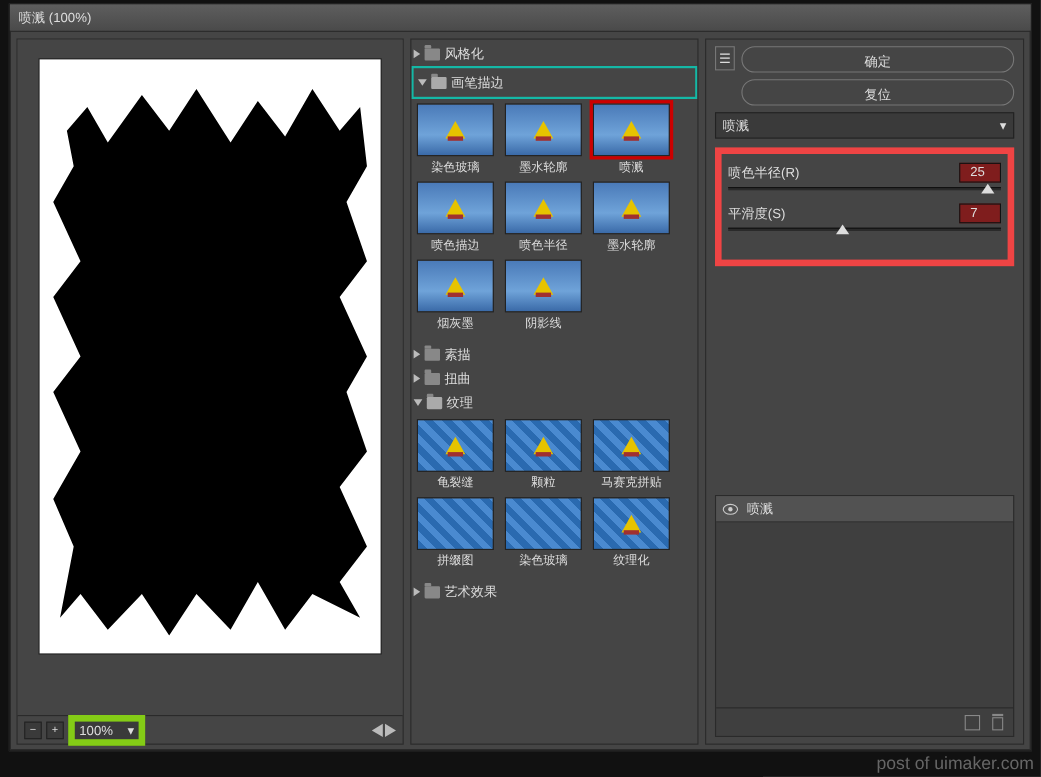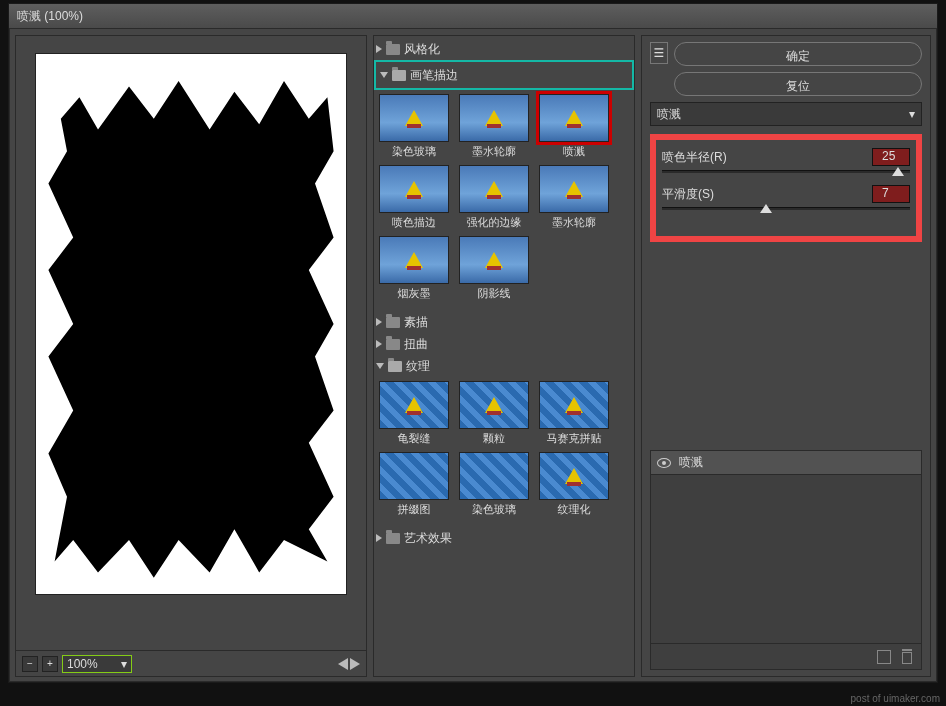--- a/index.html
+++ b/index.html
@@ -7,21 +7,21 @@
 .win{position:absolute;left:8px;top:3px;width:930px;height:680px;background:#454545;border:1px solid #1a1a1a;box-shadow:0 0 0 1px #2a2a2a inset}
 .titlebar{height:17px;background:linear-gradient(#5e5e5e,#4a4a4a);display:flex;align-items:center;padding:12px 8px;border-bottom:1px solid #2a2a2a}
 .body{display:flex;height:calc(100% - 24px);gap:6px;padding:6px}
 .panel{background:#454545;border:1px solid #2a2a2a;position:relative}
 .preview{width:352px;display:flex;flex-direction:column}
 .preview-canvas{flex:1;background:#454545;display:flex;align-items:flex-start;justify-content:center;padding:18px 10px;overflow:hidden}
 .img-frame{width:310px;height:540px;background:#fff;position:relative;box-shadow:0 0 0 1px #222}
 .splat{position:absolute;inset:0;background:#000;clip-path:polygon(8% 12%,14% 8%,20% 14%,30% 6%,38% 12%,46% 5%,56% 14%,64% 7%,72% 13%,80% 5%,88% 12%,94% 8%,96% 18%,90% 24%,96% 34%,88% 40%,96% 50%,90% 56%,96% 66%,88% 72%,96% 82%,88% 88%,94% 94%,80% 90%,72% 96%,64% 88%,56% 96%,46% 90%,38% 97%,30% 90%,20% 96%,12% 90%,6% 94%,10% 82%,4% 74%,12% 66%,4% 56%,12% 50%,4% 40%,12% 34%,4% 24%,10% 18%)}
 .preview-footer{height:26px;display:flex;align-items:center;gap:4px;padding:0 6px;border-top:1px solid #2a2a2a}
 .zoom-btn{width:16px;height:16px;background:#3a3a3a;border:1px solid #222;display:flex;align-items:center;justify-content:center;font-size:10px;cursor:pointer}
-.zoom-sel{background:#3a3a3a;border:1px solid #84cc16;padding:1px 4px;width:70px;display:flex;justify-content:space-between}
+.zoom-sel{background:#3a3a3a;border:6px solid #84cc16;padding:1px 4px;width:70px;display:flex;justify-content:space-between}
 .prev-arrows{margin-left:auto;display:flex;gap:2px}
 .tri{width:0;height:0;border-top:6px solid transparent;border-bottom:6px solid transparent}
 .tri-l{border-right:10px solid #bbb}
 .tri-r{border-left:10px solid #bbb}
 .gallery{width:262px;overflow-y:auto;padding:2px 0}
 .cat-row{display:flex;align-items:center;gap:4px;height:22px;padding-left:2px;cursor:pointer}
 .disclose{width:0;height:0;border-top:4px solid transparent;border-bottom:4px solid transparent;border-left:6px solid #bbb}
 .disclose.open{border-left:4px solid transparent;border-right:4px solid transparent;border-top:6px solid #bbb;border-bottom:none}
 .folder-icon{width:14px;height:11px;background:#888;border-radius:1px;position:relative}
 .folder-icon::before{content:"";position:absolute;top:-3px;left:0;width:6px;height:3px;background:#888;border-radius:1px 1px 0 0}
@@ -45,21 +45,21 @@
 .handle{position:absolute;top:-4px;width:0;height:0;border-left:6px solid transparent;border-right:6px solid transparent;border-bottom:9px solid #ddd;transform:translateX(-50%)}
 .layers{margin-top:auto;height:220px;border:1px solid #2a2a2a;background:#3f3f3f;display:flex;flex-direction:column}
 .layer-row{height:24px;display:flex;align-items:center;gap:8px;padding:0 6px;background:#525252;border-bottom:1px solid #2a2a2a}
 .eye{width:14px;height:10px;border:1px solid #ccc;border-radius:50%;position:relative}
 .eye::after{content:"";position:absolute;left:4px;top:2px;width:4px;height:4px;background:#ccc;border-radius:50%}
 .layers-footer{margin-top:auto;height:26px;display:flex;align-items:center;justify-content:flex-end;gap:10px;padding:0 8px;border-top:1px solid #2a2a2a}
 .fic{width:14px;height:14px;border:1px solid #888;cursor:pointer}
 .trash{width:12px;height:14px;position:relative}
 .trash::before{content:"";position:absolute;inset:2px 1px 0 1px;border:1px solid #888}
 .trash::after{content:"";position:absolute;top:-1px;left:1px;right:1px;height:2px;background:#888}
-.watermark{position:absolute;right:6px;bottom:2px;font-size:10px;color:#666}
+.watermark{position:absolute;right:6px;bottom:2px;font-size:16px;color:#666}
 .texture-tiles .thumb-img{background:repeating-linear-gradient(45deg,#2a6ab0,#2a6ab0 6px,#4a8ad0 6px,#4a8ad0 12px)}
 </style>
 </head>
 <body>
 
 <div class="win">
   <div class="titlebar">
     <span>喷溅 (100%)</span>
   </div>
   <div class="body">
@@ -120,21 +120,21 @@
         <div class="thumb">
             <div class="thumb-img">
               <div class="boat"></div>
             </div>
             <span class="thumb-label">喷色描边</span>
           </div>
         <div class="thumb">
             <div class="thumb-img">
               <div class="boat"></div>
             </div>
-            <span class="thumb-label">强化的边缘</span>
+            <span class="thumb-label">喷色半径</span>
           </div>
         <div class="thumb">
             <div class="thumb-img">
               <div class="boat"></div>
             </div>
             <span class="thumb-label">墨水轮廓</span>
           </div>
         <div class="thumb">
             <div class="thumb-img">
               <div class="boat"></div>

